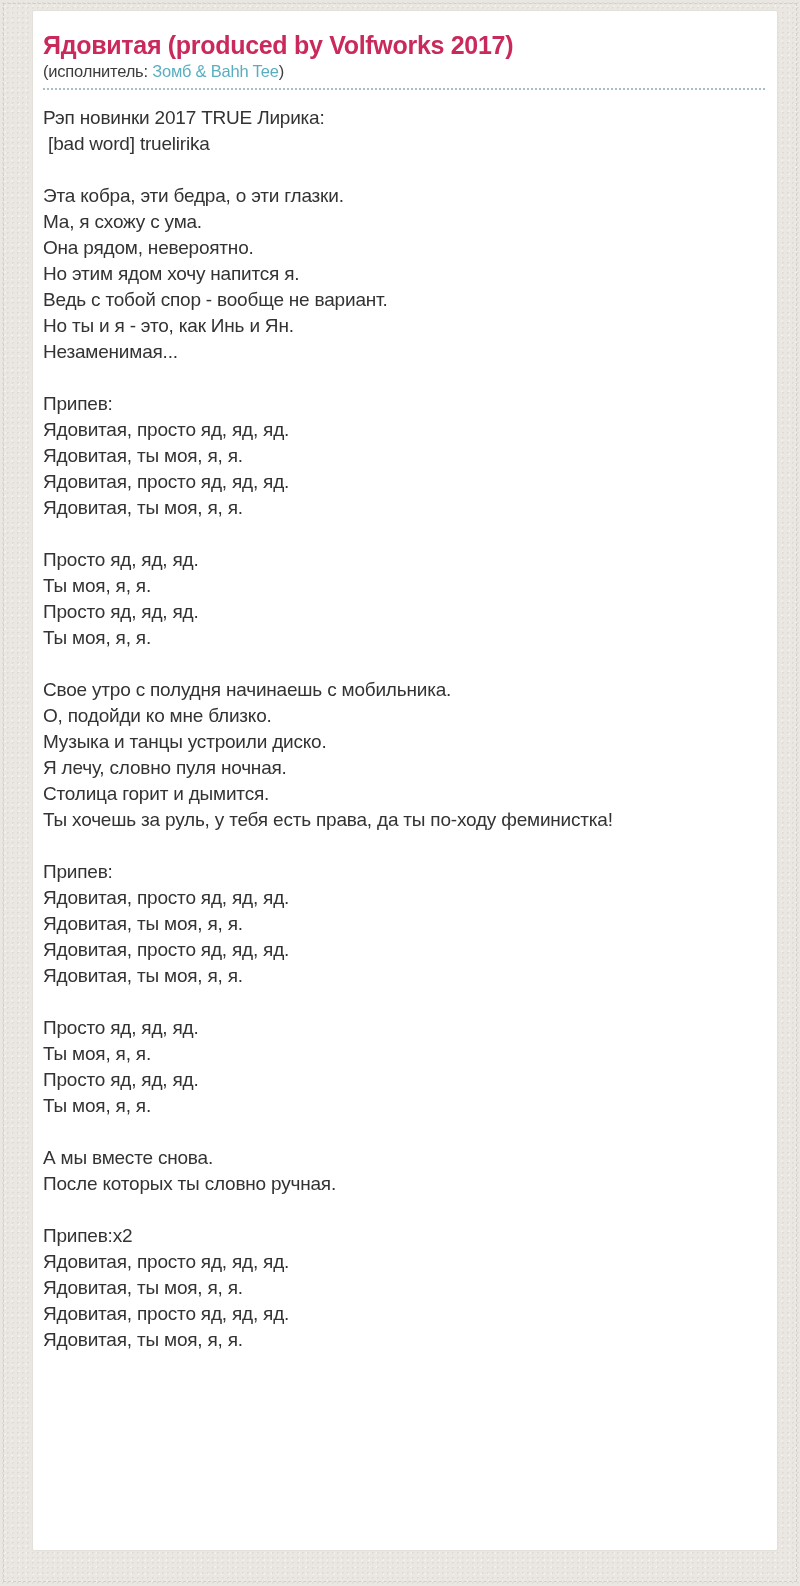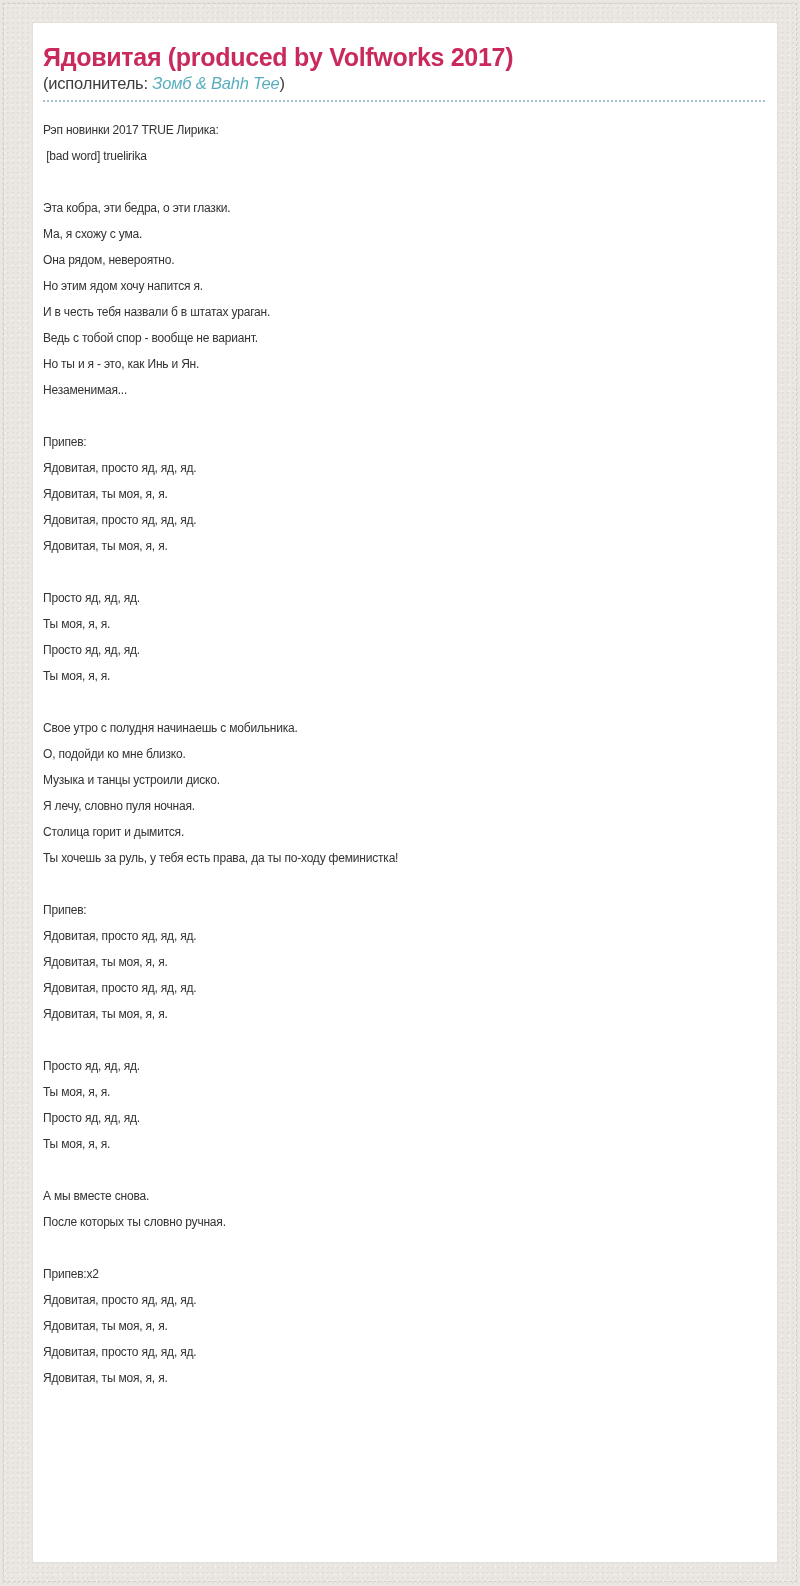--- a/index.html
+++ b/index.html
@@ -21,21 +21,21 @@
   }
   .stitch-frame {
     position: absolute;
     left: 3px; top: 3px; right: 3px; bottom: 4px;
     border: 1px dashed var(--c-stitch, #d3cec7);
     pointer-events: none;
   }
   .lyrics-card {
     position: absolute;
     left: 32px;
-    top: 22px;
+    top: 10px;
     width: 746px;
     height: 1541px;
     box-sizing: border-box;
     background: var(--c-card_bg, #ffffff);
     border: 1px solid var(--c-card_border, #e3dfd9);
     border-radius: 2px;
     padding: 21px 12px 24px 10px;
   }
   .song-header {
     border-bottom: 2px dotted var(--c-separator, #a6bfcc);
@@ -53,25 +53,24 @@
     margin-top: 3px;
     font-size: 16.5px;
     line-height: 19px;
     letter-spacing: -0.2px;
     color: var(--c-subtitle_text, #3c3c3c);
   }
   .artist-link {
     color: var(--c-link, #58aebf);
     text-decoration: none;
     cursor: pointer;
-    font-style: italic;
   }
   .lyrics-body {
     margin-top: 15px;
-    font-size: 12px;
+    font-size: 19px;
     letter-spacing: -0.2px;
     color: var(--c-lyrics_text, #333333);
   }
   .lyric-line {
     height: 26px;
     line-height: 26px;
     white-space: pre-wrap;
   }
 </style>
 </head>
@@ -88,21 +87,20 @@
   </div>
 
   <div class="lyrics-body">
       <div class="lyric-line">Рэп новинки 2017 TRUE Лирика:</div>
       <div class="lyric-line"> [bad word] truelirika</div>
       <div class="lyric-line">&nbsp;</div>
       <div class="lyric-line">Эта кобра, эти бедра, о эти глазки.</div>
       <div class="lyric-line">Ма, я схожу с ума.</div>
       <div class="lyric-line">Она рядом, невероятно.</div>
       <div class="lyric-line">Но этим ядом хочу напится я.</div>
-      <div class="lyric-line">И в честь тебя назвали б в штатах ураган.</div>
       <div class="lyric-line">Ведь с тобой спор - вообще не вариант.</div>
       <div class="lyric-line">Но ты и я - это, как Инь и Ян.</div>
       <div class="lyric-line">Незаменимая...</div>
       <div class="lyric-line">&nbsp;</div>
       <div class="lyric-line">Припев:</div>
       <div class="lyric-line">Ядовитая, просто яд, яд, яд.</div>
       <div class="lyric-line">Ядовитая, ты моя, я, я.</div>
       <div class="lyric-line">Ядовитая, просто яд, яд, яд.</div>
       <div class="lyric-line">Ядовитая, ты моя, я, я.</div>
       <div class="lyric-line">&nbsp;</div>

